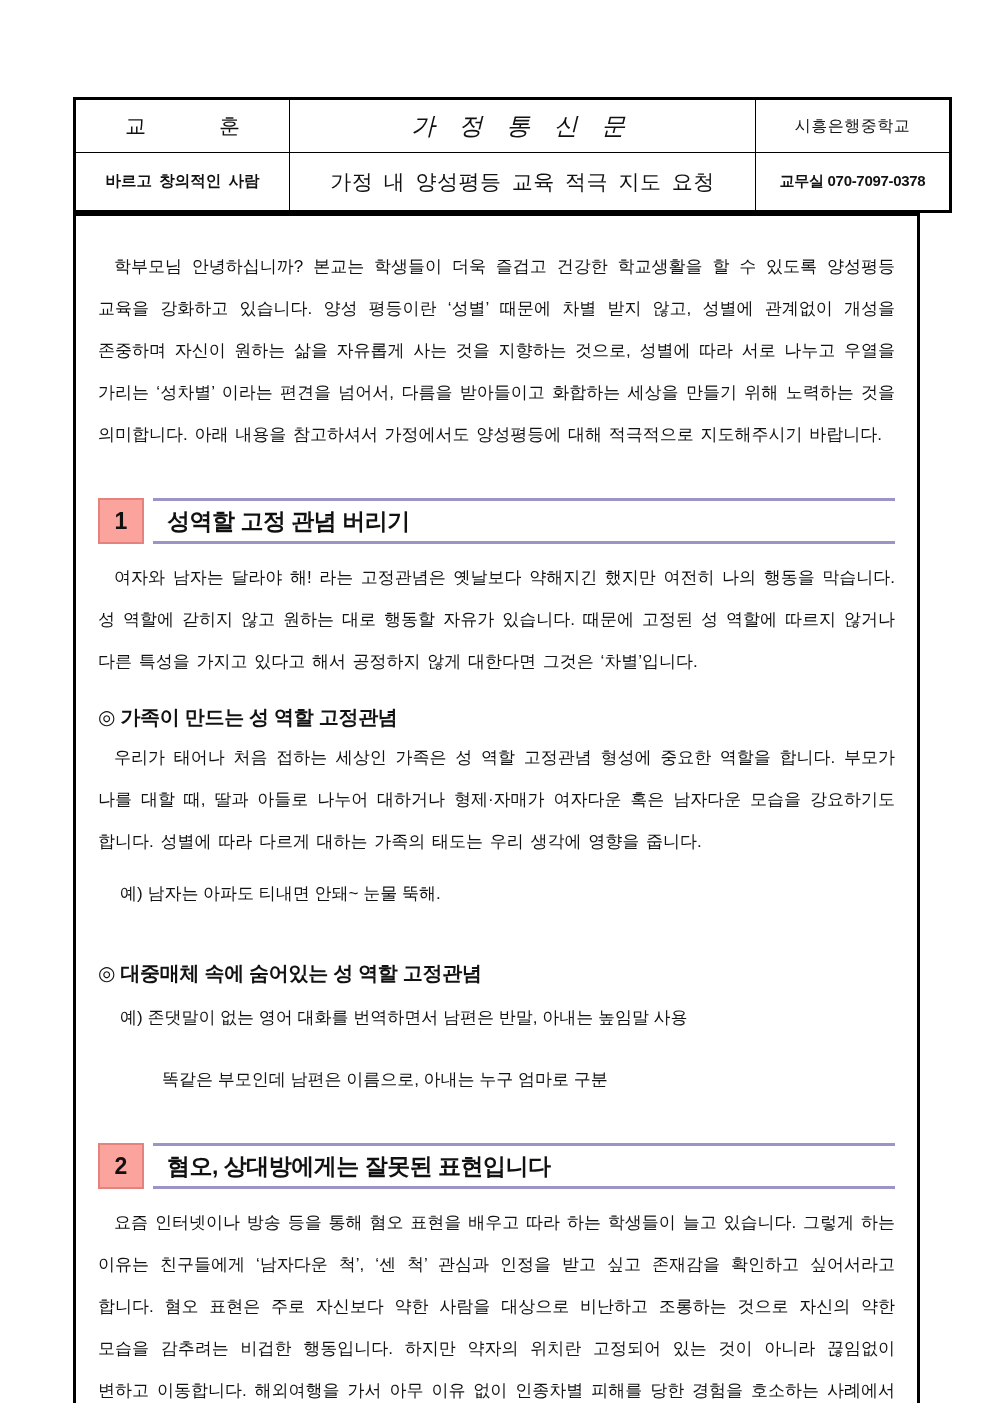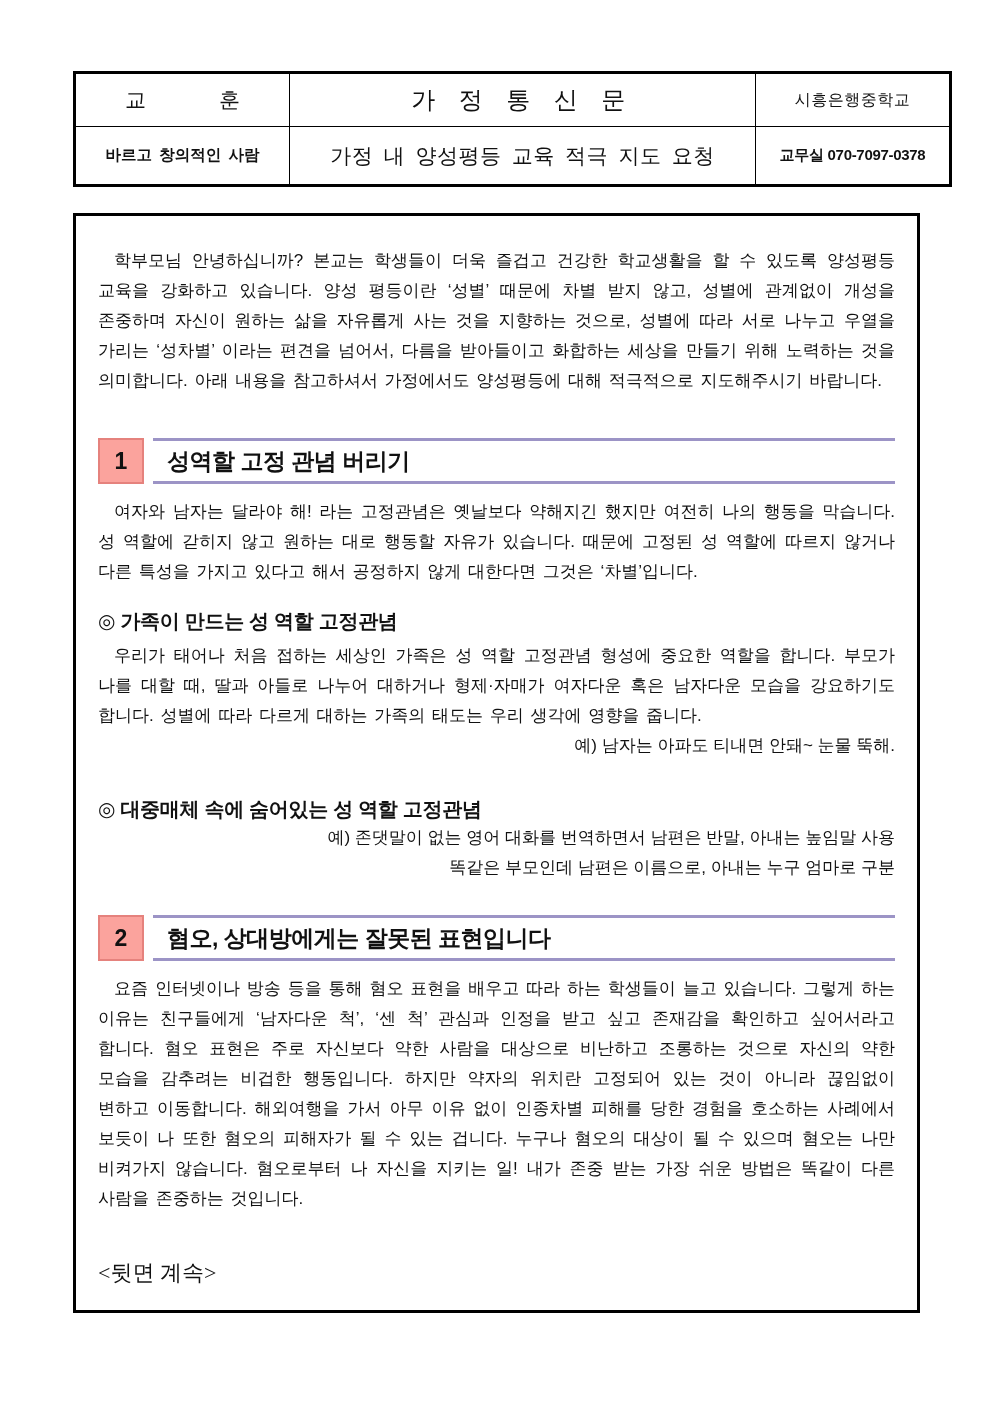--- a/index.html
+++ b/index.html
@@ -7,53 +7,53 @@
     position:relative;
     width:992px; height:1403px;
     background:#ffffff;
     font-family:"Liberation Sans","DejaVu Sans",sans-serif;
     color:#111;
     overflow:hidden;
   }
 
   
   .hdr-table {
-    position:absolute; left:73px; top:71px; width:847px;
+    position:absolute; left:73px; top:97px; width:847px;
     border-collapse:collapse; table-layout:fixed;
   }
   .hdr-table td {
     border:1.5px solid #000;
     text-align:center; vertical-align:middle;
     padding:0 4px; overflow:hidden; white-space:nowrap;
   }
   .hdr-table { border:3px solid #000; }
   .hdr-table tr:first-child td { height:52px; }
   .hdr-table tr:last-child td  { height:57px;border-radius:18px; }
   .col-motto  { width:205px; }
   .col-title  { width:457px; }
   .col-school { width:185px; }
 
   .motto-label   { font-size:21px; letter-spacing:1.6em; text-indent:1.6em; }
-  .doc-title     { font-size:24px; letter-spacing:0.35em; }
+  .doc-title     { font-size:24px; letter-spacing:0.35em;font-style:italic; }
   .school-name   { font-size:16px; font-weight:normal; letter-spacing:0.5px; }
   .motto-value   { font-size:15.5px; font-weight:bold; word-spacing:3px; }
   .doc-subject   { font-size:21px; letter-spacing:0.5px; word-spacing:4px; }
   .office-phone  { font-size:15px; font-weight:bold; letter-spacing:-0.3px; }
 
   
   .main-box {
     position:absolute; left:73px; top:213px; width:847px;
     min-height:1100px; box-sizing:border-box;
     border:3px solid #000;
     padding:30px 22px 22px 22px;
     display:flex; flex-direction:column;
   }
 
   .para {
-    font-size:17px; line-height:30px;
+    font-size:17px; line-height:42px;
     text-align:justify; word-break:keep-all;
     text-indent:16px; word-spacing:2px;
     margin:0;
   }
 
   
   .sec-header { display:flex; align-items:stretch; height:46px; }
   .sec-num {
     width:46px; box-sizing:border-box;
     background:#FBA39D; border:2.5px solid #E5827D;
@@ -67,21 +67,21 @@
     font-size:23px; font-weight:bold; letter-spacing:-0.5px;
   }
 
   .sub-title {
     font-size:20px; font-weight:bold; letter-spacing:-0.3px;
     margin:0; line-height:28px;
   }
 
   .example-line {
     font-size:17px; line-height:30px; word-break:keep-all;
-    padding-left:6px; margin:0;text-align:right;
+    padding-left:6px; margin:16px;
   }
   .example-line.indent2 { padding-left:48px; }
 
   
   .mt-sec1   { margin-top:42px; }
   .mt-after-hdr { margin-top:13px; }
   .mt-sub    { margin-top:20px; }
   .mt-subbody{ margin-top:6px; }
   .mt-sub2   { margin-top:34px; }
   .mt-sec2   { margin-top:32px; }

